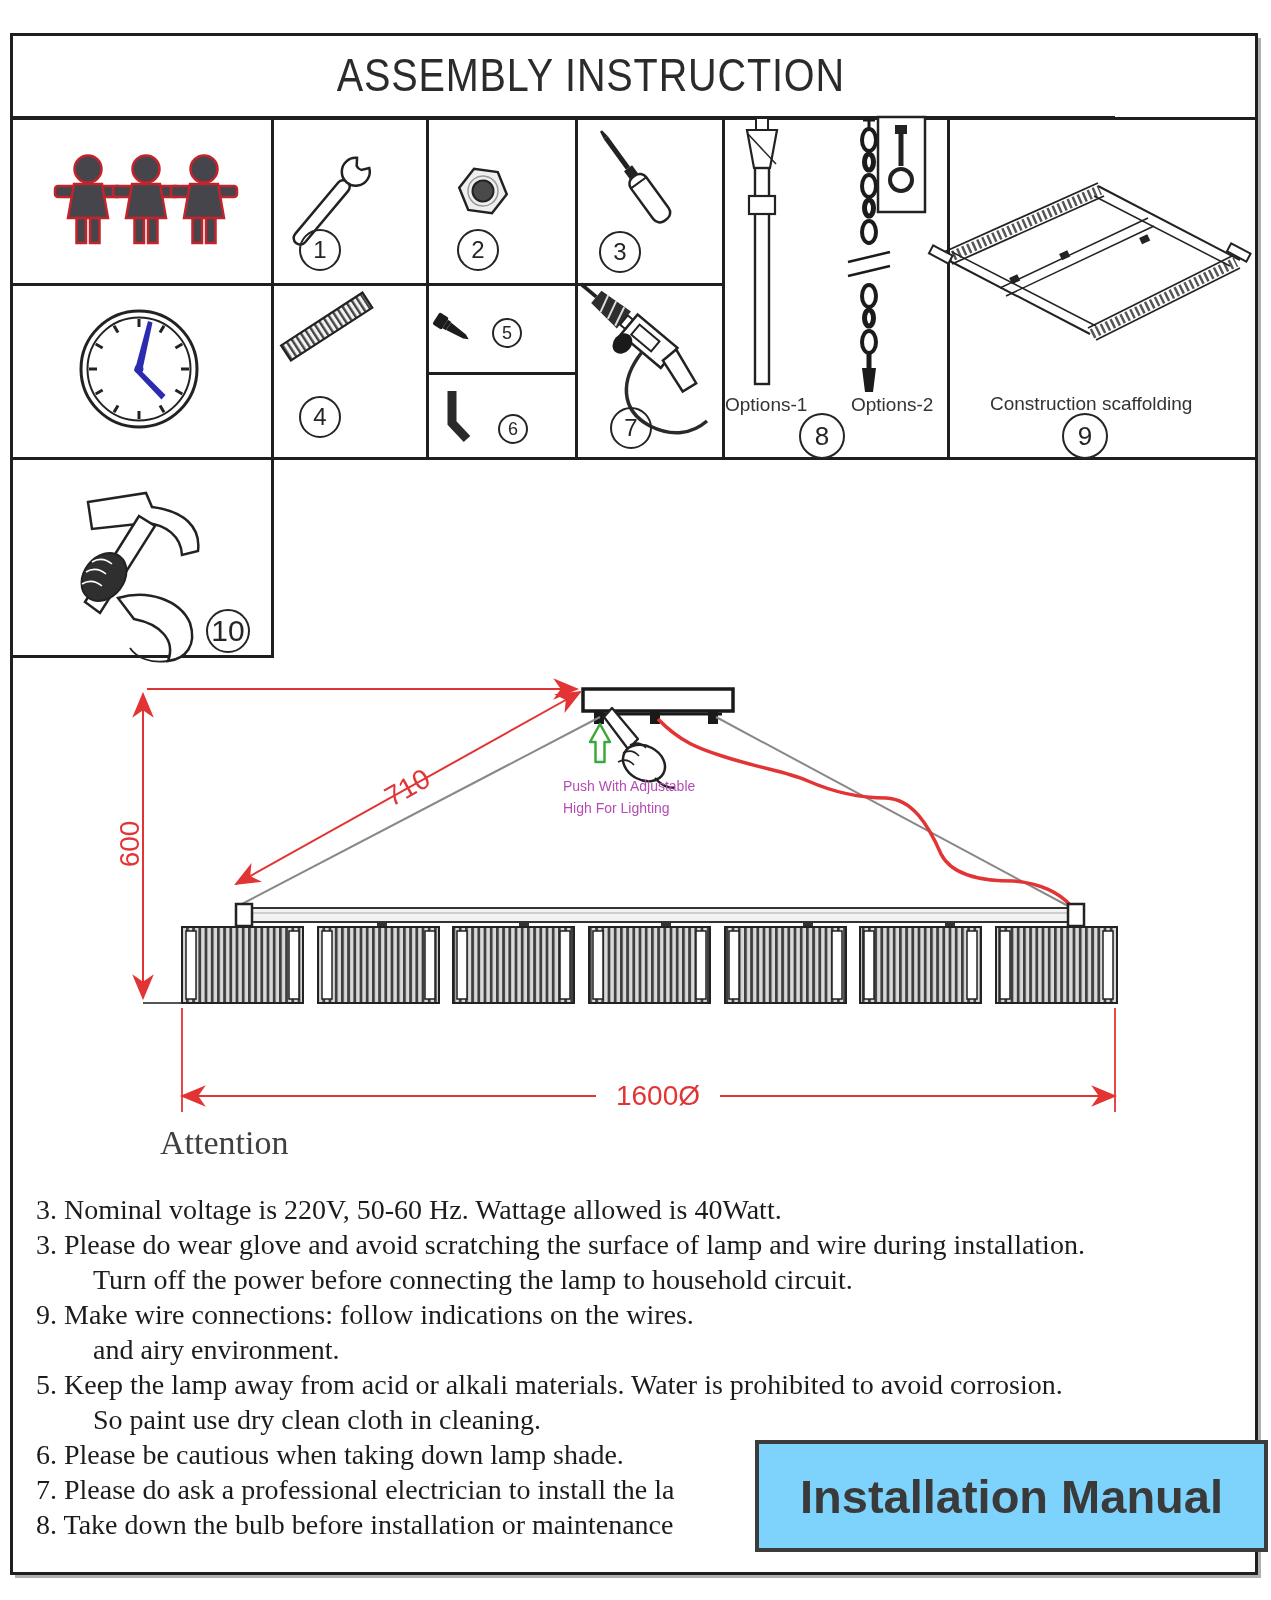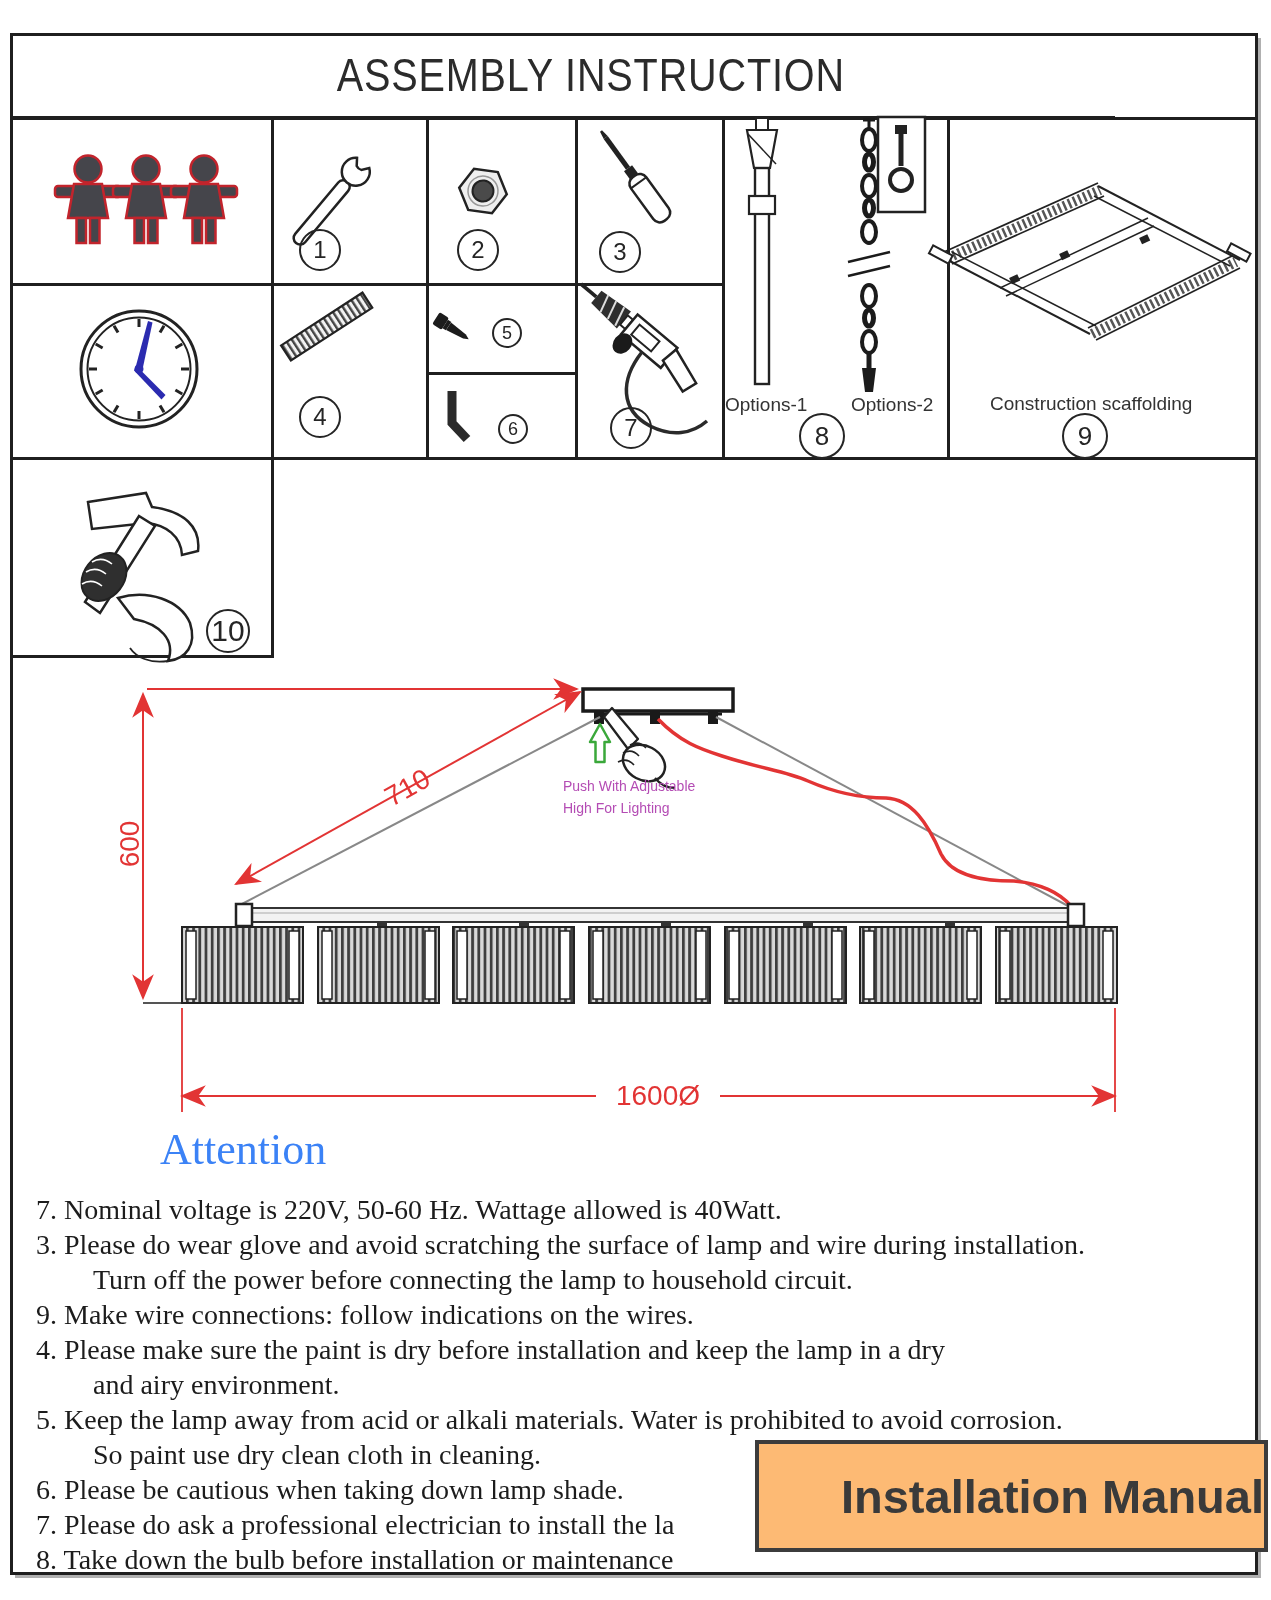--- a/index.html
+++ b/index.html
@@ -15,28 +15,28 @@
   .cell{position:absolute;border:3px solid #1f1f1f;box-sizing:border-box;background:transparent}
   svg.art{position:absolute;left:0;top:0;pointer-events:none}
   .num{position:absolute;border:2.5px solid #252525;border-radius:50%;color:#252525;
        display:flex;align-items:center;justify-content:center;background:transparent;
        box-sizing:border-box}
   .plabel{position:absolute;font-size:19px;color:#333;white-space:nowrap}
   .dim{position:absolute;color:#e23434;font-size:28px;text-align:center;white-space:nowrap}
   .push{position:absolute;left:563px;top:775px;color:#b44cb4;font-size:14px;
        line-height:22px;white-space:nowrap}
   .att-head{position:absolute;left:160px;top:1124px;font-family:"Liberation Serif",serif;
-       font-size:44px;color:#3b82f6}
+       font-size:34px;color:#404040}
   .att{position:absolute;left:36px;top:1192px;width:1210px}
   .att-line{font-family:"Liberation Serif",serif;font-size:28px;line-height:35px;
        color:#1c1c1c;white-space:nowrap}
   .att-line.indent{padding-left:57px}
   .badge{position:absolute;left:755px;top:1440px;width:513px;height:112px;
-       background:#fdba74;border:4px solid #3c3c3c;box-sizing:border-box;z-index:50;
-       display:flex;align-items:center;justify-content:flex-end}
+       background:#7dd3fc;border:4px solid #3c3c3c;box-sizing:border-box;z-index:50;
+       display:flex;align-items:center;justify-content:center}
   .badge span{font-size:47px;font-weight:bold;color:#3a3a3a;white-space:nowrap}
 </style>
 </head>
 <body>
 
 <div class="abs doc"></div>
 <div class="abs titleband">
   <span class="title">ASSEMBLY INSTRUCTION</span>
 </div>
 
@@ -339,25 +339,24 @@
 <div class="dim" style="left:598px;top:1080px;width:120px">1600Ø</div>
 
 <div class="push">
   <div>Push With Adjustable</div>
   <div>High For Lighting</div>
 </div>
 
 <div class="att-head">Attention</div>
 <div class="att">
 
-<div class="att-line"><span>7. Nominal voltage is 220V, 50-60 Hz. Wattage allowed is 40Watt.</span></div>
+<div class="att-line"><span>3. Nominal voltage is 220V, 50-60 Hz. Wattage allowed is 40Watt.</span></div>
     <div class="att-line"><span>3. Please do wear glove and avoid scratching the surface of lamp and wire during installation.</span></div>
     <div class="att-line indent"><span>Turn off the power before connecting the lamp to household circuit.</span></div>
     <div class="att-line"><span>9. Make wire connections: follow indications on the wires.</span></div>
-    <div class="att-line"><span>4. Please make sure the paint is dry before installation and keep the lamp in a dry</span></div>
     <div class="att-line indent"><span>and airy environment.</span></div>
     <div class="att-line"><span>5. Keep the lamp away from acid or alkali materials. Water is prohibited to avoid corrosion.</span></div>
     <div class="att-line indent"><span>So paint use dry clean cloth in cleaning.</span></div>
     <div class="att-line"><span>6. Please be cautious when taking down lamp shade.</span></div>
     <div class="att-line"><span>7. Please do ask a professional electrician to install the la</span></div>
     <div class="att-line"><span>8. Take down the bulb before installation or maintenance</span></div>
   </div>
 
 <div class="badge">
   <span>Installation Manual</span>

